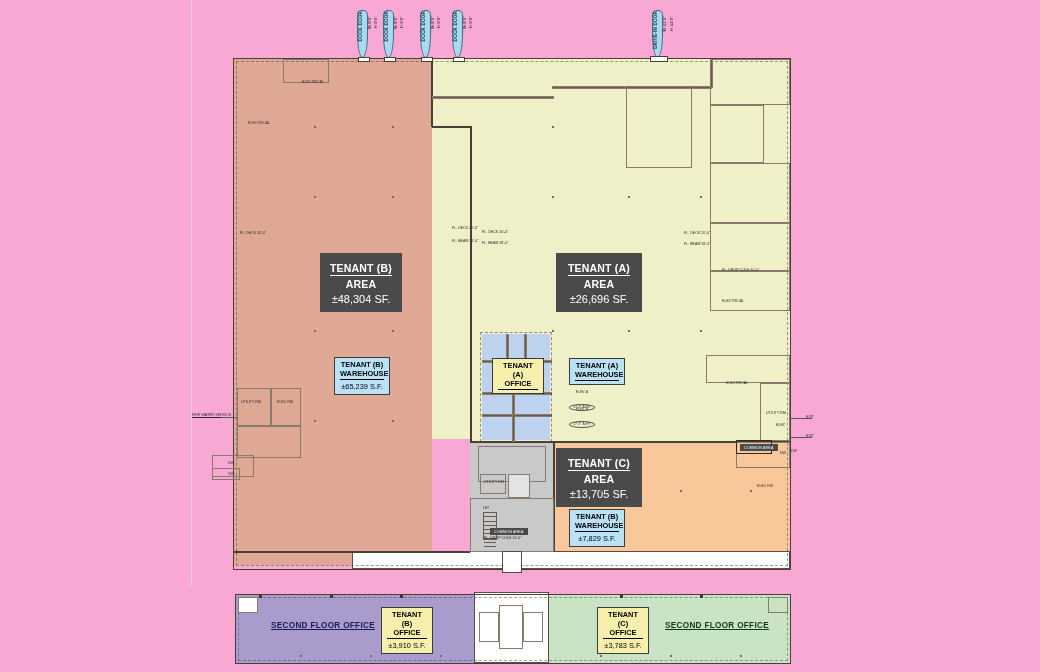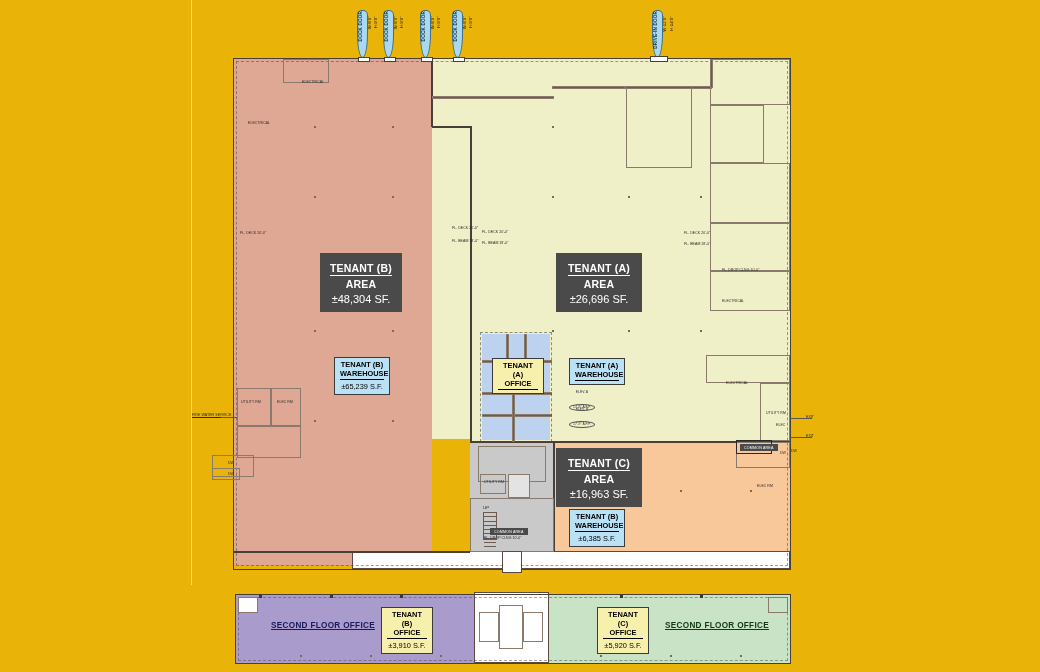--- a/index.html
+++ b/index.html
@@ -1,17 +1,17 @@
 <!DOCTYPE html>
 <html><head>
 <meta charset="utf-8">
 <style>
   html,body{margin:0;padding:0;background:#ffffff;}
   body{width:1040px;height:672px;overflow:hidden;font-family:"Liberation Sans",sans-serif;}
-  #stage{position:relative;width:1040px;height:672px;background:#eab308;}
+  #stage{position:relative;width:1040px;height:672px;background:#f9a8d4;}
 
   .pagerule{position:absolute;top:0;left:191px;width:1px;height:585px;background:#d8d8d8;}
 
   
   .abs{position:absolute;box-sizing:border-box;}
 
   
   .regB{background:#dfa894;}
   .regA{background:#f0f0c8;}
   .regC{background:#f8c79a;}
@@ -187,21 +187,21 @@
 
   <div class="areabox" style="left:556px;top:253px;width:86px;">
     <span class="l1">TENANT (A)</span>
     <span class="l2">AREA</span>
     <span class="l3">±26,696 SF.</span>
   </div>
 
   <div class="areabox" style="left:556px;top:448px;width:86px;">
     <span class="l1">TENANT (C)</span>
     <span class="l2">AREA</span>
-    <span class="l3">±16,963 SF.</span>
+    <span class="l3">±13,705 SF.</span>
   </div>
 
   <div class="tagblue" style="left:334px;top:357px;width:56px;">
     <span class="t1">TENANT (B)</span>
     <span class="t2">WAREHOUSE</span>
     <span class="t3">±65,239 S.F.</span>
   </div>
 
   <div class="tagyel" style="left:492px;top:358px;width:52px;">
     <span class="t1">TENANT (A)</span>
@@ -209,21 +209,21 @@
   </div>
 
   <div class="tagblue" style="left:569px;top:358px;width:56px;">
     <span class="t1">TENANT (A)</span>
     <span class="t2">WAREHOUSE</span>
   </div>
 
   <div class="tagblue" style="left:569px;top:509px;width:56px;">
     <span class="t1">TENANT (B)</span>
     <span class="t2">WAREHOUSE</span>
-    <span class="t3">±6,385 S.F.</span>
+    <span class="t3">±7,829 S.F.</span>
   </div>
 
   <div class="doorcall" style="left:357px;top:10px;">
     <div class="doorpin" style="left:0;top:0;height:46px;">
       <span>DOCK DOOR</span>
     </div>
     <div class="doordim" style="left:10px;top:6px;">W:8'0"</div>
     <div class="doordim" style="left:16px;top:6px;">H:9'0"</div>
   </div>
 
@@ -350,21 +350,21 @@
 
   <div class="tagyel" style="left:381px;top:607px;width:52px;">
     <span class="t1">TENANT (B)</span>
     <span class="t2">OFFICE</span>
     <span class="t3">±3,910 S.F.</span>
   </div>
 
   <div class="tagyel" style="left:597px;top:607px;width:52px;">
     <span class="t1">TENANT (C)</span>
     <span class="t2">OFFICE</span>
-    <span class="t3">±5,920 S.F.</span>
+    <span class="t3">±3,783 S.F.</span>
   </div>
 
   <div class="sfo" style="left:271px;top:621px;">SECOND FLOOR OFFICE</div>
   <div class="sfo green" style="left:665px;top:621px;">SECOND FLOOR OFFICE</div>
 
   <div class="col" style="left:300px;top:655px;"></div>
   <div class="col" style="left:370px;top:655px;"></div>
   <div class="col" style="left:440px;top:655px;"></div>
   <div class="col" style="left:600px;top:655px;"></div>
   <div class="col" style="left:670px;top:655px;"></div>

